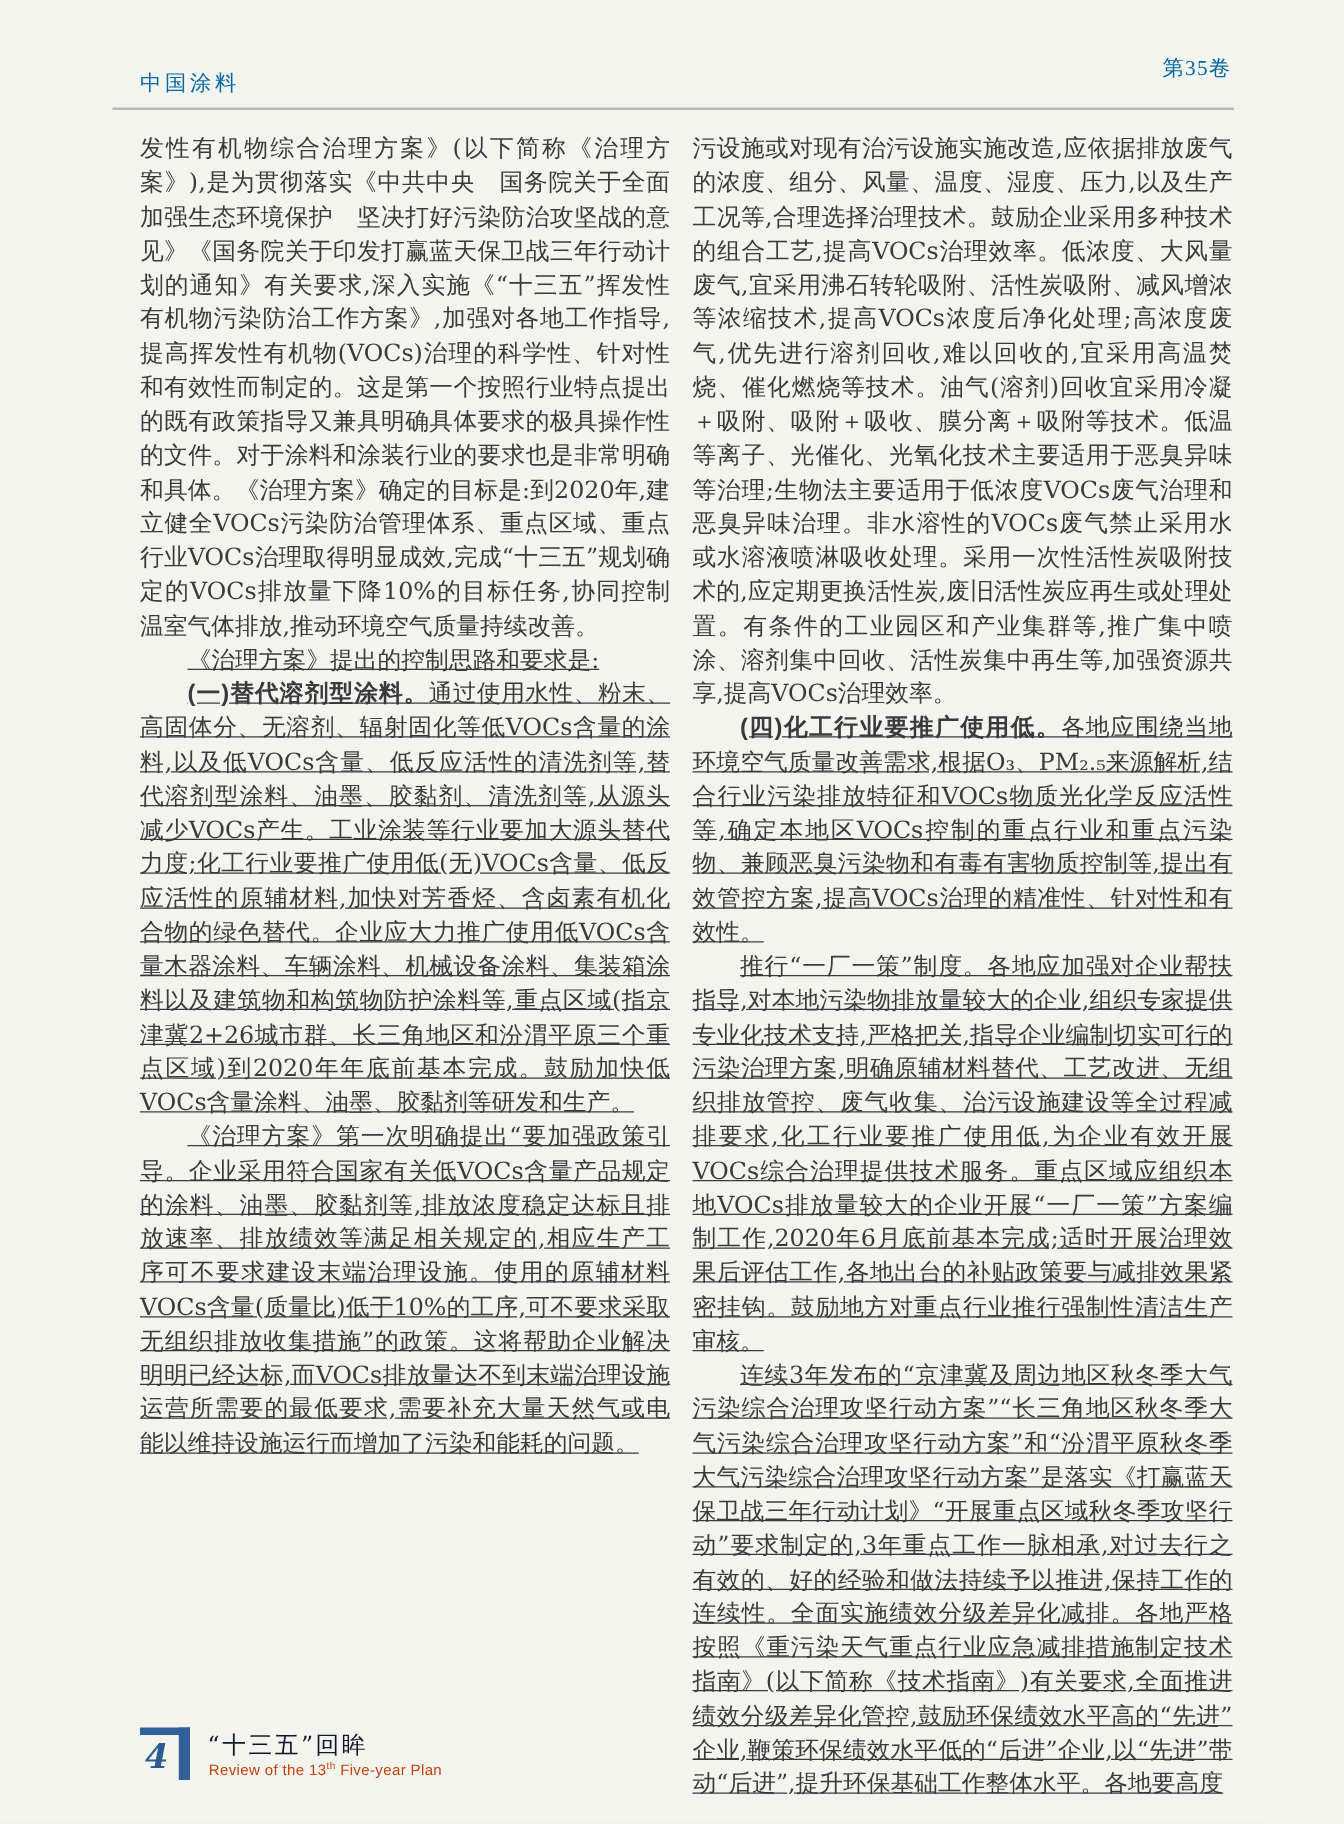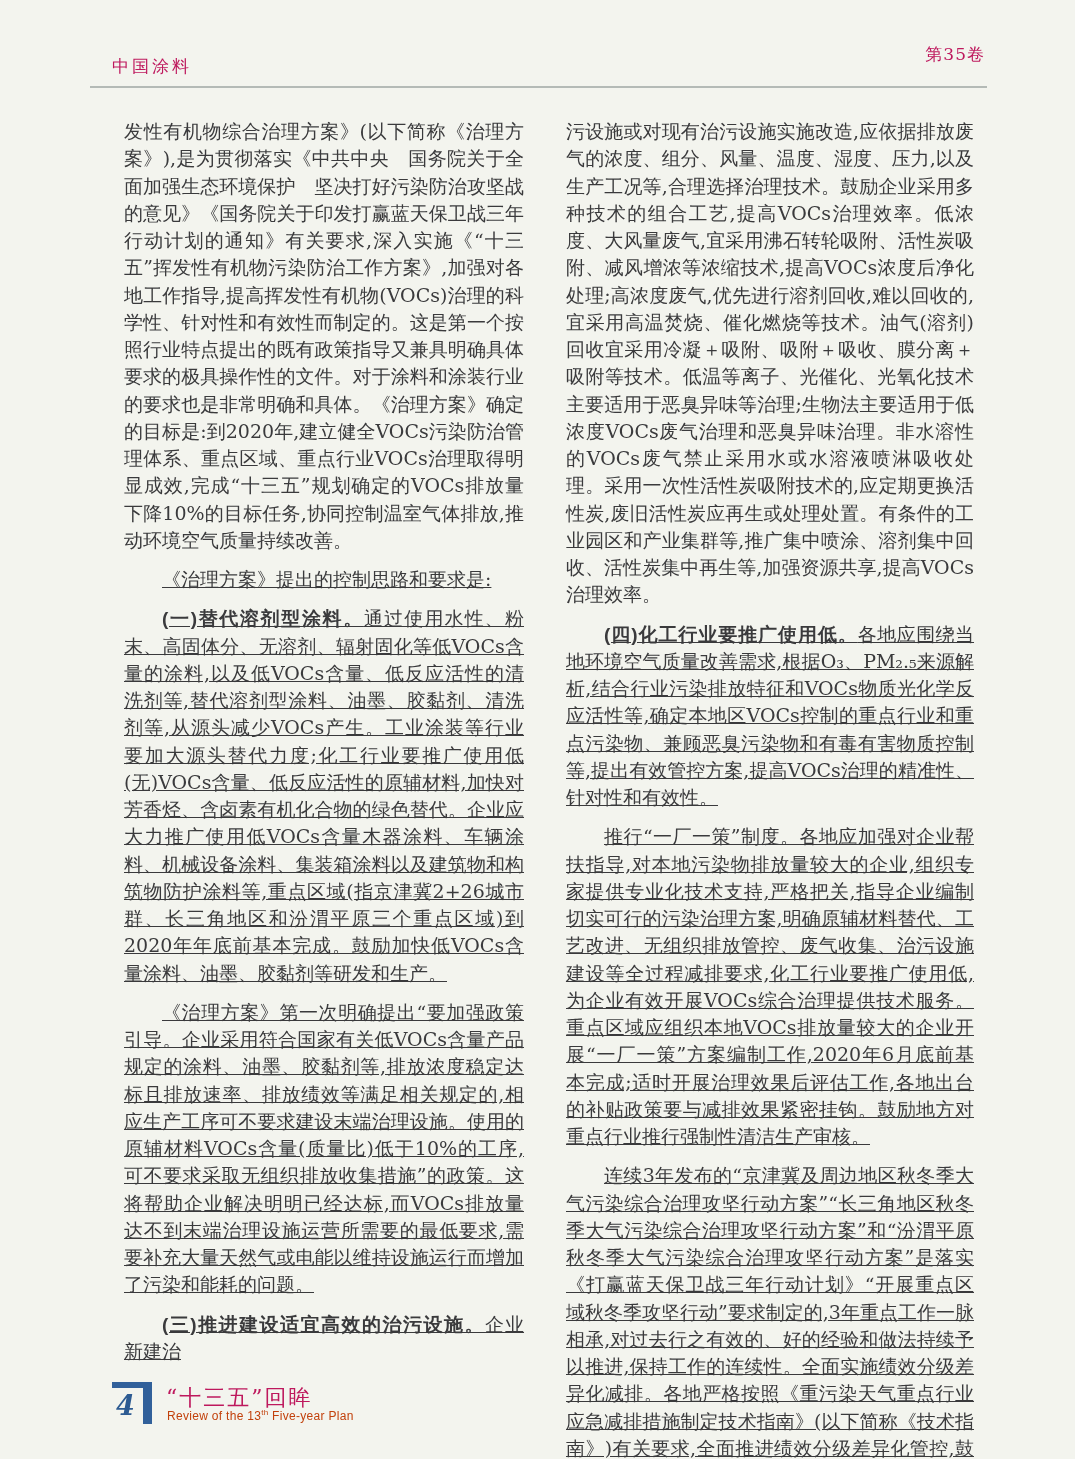--- a/index.html
+++ b/index.html
@@ -10,38 +10,39 @@
     background:#f3f4ee;
     font-family:"DejaVu Serif", serif;
     color:#3a3a3c;
     overflow:hidden;
   }
   
   .header{
     position:absolute;left:90px;right:88px;top:52px;
     height:34px;
     border-bottom:2px solid #b4bab6;
-    color:#be185d;
+    color:#0369a1;
     font-size:17px;
     letter-spacing:3px;
+    font-family:Liberation Serif, serif;
   }
   .header .journal{position:absolute;left:22px;bottom:8px;}
   .header .volume{position:absolute;right:2px;bottom:20px;letter-spacing:1px;}
   
   .column{
     position:absolute;top:106px;
     width:424px;
     font-size:19px;
     line-height:27.25px;
     text-align:justify;
     text-justify:inter-ideograph;
   }
   .col-left{left:112px;}
   .col-right{left:554px;width:432px;}
-  .column p{margin:12px;padding:0;}
+  .column p{margin:0;padding:0;}
   .column p.indent{text-indent:2em;text-decoration:underline;}
   .lead{
     font-family:"Liberation Sans", sans-serif;
     font-weight:700;
     letter-spacing:0.5px;
   }
   
   .footer{position:absolute;left:112px;top:1380px;height:52px;}
   .page-badge{
     position:absolute;left:0;top:2px;width:40px;height:42px;
@@ -53,21 +54,21 @@
     position:absolute;right:0;top:0;width:9px;height:42px;background:#31609a;
   }
   .page-badge .num{
     position:absolute;left:4px;top:8px;
     font-size:27px;font-style:italic;font-weight:700;
     color:#2d5b92;
     font-family:"DejaVu Serif", serif;
   }
   .footer-title{
     position:absolute;left:54px;top:3px;
-    color:#be185d;font-size:22px;letter-spacing:2px;
+    color:#0f172a;font-size:19px;letter-spacing:2px;
     font-family:"DejaVu Serif", serif;
     white-space:nowrap;
   }
   .footer-sub{
     position:absolute;left:55px;top:28px;
     color:#c2410c;font-size:12px;letter-spacing:0.3px;
     font-family:"Liberation Sans", sans-serif;
     white-space:nowrap;
   }
   .footer-sub sup{font-size:8px;}
@@ -80,21 +81,20 @@
   <div class="header">
     <span class="journal">中国涂料</span>
     <span class="volume">第35卷</span>
   </div>
 
   <div class="column col-left" id="col-left">
       <p>发性有机物综合治理方案》(以下简称《治理方案》),是为贯彻落实《中共中央　国务院关于全面加强生态环境保护　坚决打好污染防治攻坚战的意见》《国务院关于印发打赢蓝天保卫战三年行动计划的通知》有关要求,深入实施《“十三五”挥发性有机物污染防治工作方案》,加强对各地工作指导,提高挥发性有机物(VOCs)治理的科学性、针对性和有效性而制定的。这是第一个按照行业特点提出的既有政策指导又兼具明确具体要求的极具操作性的文件。对于涂料和涂装行业的要求也是非常明确和具体。《治理方案》确定的目标是:到2020年,建立健全VOCs污染防治管理体系、重点区域、重点行业VOCs治理取得明显成效,完成“十三五”规划确定的VOCs排放量下降10%的目标任务,协同控制温室气体排放,推动环境空气质量持续改善。</p>
       <p class="indent">《治理方案》提出的控制思路和要求是:</p>
       <p class="indent"><b class="lead">(一)替代溶剂型涂料。</b>通过使用水性、粉末、高固体分、无溶剂、辐射固化等低VOCs含量的涂料,以及低VOCs含量、低反应活性的清洗剂等,替代溶剂型涂料、油墨、胶黏剂、清洗剂等,从源头减少VOCs产生。工业涂装等行业要加大源头替代力度;化工行业要推广使用低(无)VOCs含量、低反应活性的原辅材料,加快对芳香烃、含卤素有机化合物的绿色替代。企业应大力推广使用低VOCs含量木器涂料、车辆涂料、机械设备涂料、集装箱涂料以及建筑物和构筑物防护涂料等,重点区域(指京津冀2+26城市群、长三角地区和汾渭平原三个重点区域)到2020年年底前基本完成。鼓励加快低VOCs含量涂料、油墨、胶黏剂等研发和生产。</p>
       <p class="indent">《治理方案》第一次明确提出“要加强政策引导。企业采用符合国家有关低VOCs含量产品规定的涂料、油墨、胶黏剂等,排放浓度稳定达标且排放速率、排放绩效等满足相关规定的,相应生产工序可不要求建设末端治理设施。使用的原辅材料VOCs含量(质量比)低于10%的工序,可不要求采取无组织排放收集措施”的政策。这将帮助企业解决明明已经达标,而VOCs排放量达不到末端治理设施运营所需要的最低要求,需要补充大量天然气或电能以维持设施运行而增加了污染和能耗的问题。</p>
-      <p class="indent"><b class="lead">(三)推进建设适宜高效的治污设施。</b>企业新建治</p>
     </div>
   <div class="column col-right" id="col-right">
       <p>污设施或对现有治污设施实施改造,应依据排放废气的浓度、组分、风量、温度、湿度、压力,以及生产工况等,合理选择治理技术。鼓励企业采用多种技术的组合工艺,提高VOCs治理效率。低浓度、大风量废气,宜采用沸石转轮吸附、活性炭吸附、减风增浓等浓缩技术,提高VOCs浓度后净化处理;高浓度废气,优先进行溶剂回收,难以回收的,宜采用高温焚烧、催化燃烧等技术。油气(溶剂)回收宜采用冷凝＋吸附、吸附＋吸收、膜分离＋吸附等技术。低温等离子、光催化、光氧化技术主要适用于恶臭异味等治理;生物法主要适用于低浓度VOCs废气治理和恶臭异味治理。非水溶性的VOCs废气禁止采用水或水溶液喷淋吸收处理。采用一次性活性炭吸附技术的,应定期更换活性炭,废旧活性炭应再生或处理处置。有条件的工业园区和产业集群等,推广集中喷涂、溶剂集中回收、活性炭集中再生等,加强资源共享,提高VOCs治理效率。</p>
       <p class="indent"><b class="lead">(四)化工行业要推广使用低。</b>各地应围绕当地环境空气质量改善需求,根据O₃、PM₂.₅来源解析,结合行业污染排放特征和VOCs物质光化学反应活性等,确定本地区VOCs控制的重点行业和重点污染物、兼顾恶臭污染物和有毒有害物质控制等,提出有效管控方案,提高VOCs治理的精准性、针对性和有效性。</p>
       <p class="indent">推行“一厂一策”制度。各地应加强对企业帮扶指导,对本地污染物排放量较大的企业,组织专家提供专业化技术支持,严格把关,指导企业编制切实可行的污染治理方案,明确原辅材料替代、工艺改进、无组织排放管控、废气收集、治污设施建设等全过程减排要求,化工行业要推广使用低,为企业有效开展VOCs综合治理提供技术服务。重点区域应组织本地VOCs排放量较大的企业开展“一厂一策”方案编制工作,2020年6月底前基本完成;适时开展治理效果后评估工作,各地出台的补贴政策要与减排效果紧密挂钩。鼓励地方对重点行业推行强制性清洁生产审核。</p>
       <p class="indent">连续3年发布的“京津冀及周边地区秋冬季大气污染综合治理攻坚行动方案”“长三角地区秋冬季大气污染综合治理攻坚行动方案”和“汾渭平原秋冬季大气污染综合治理攻坚行动方案”是落实《打赢蓝天保卫战三年行动计划》“开展重点区域秋冬季攻坚行动”要求制定的,3年重点工作一脉相承,对过去行之有效的、好的经验和做法持续予以推进,保持工作的连续性。全面实施绩效分级差异化减排。各地严格按照《重污染天气重点行业应急减排措施制定技术指南》(以下简称《技术指南》)有关要求,全面推进绩效分级差异化管控,鼓励环保绩效水平高的“先进”企业,鞭策环保绩效水平低的“后进”企业,以“先进”带动“后进”,提升环保基础工作整体水平。各地要高度</p>
     </div>
 
   <div class="footer">
     <div class="page-badge">

